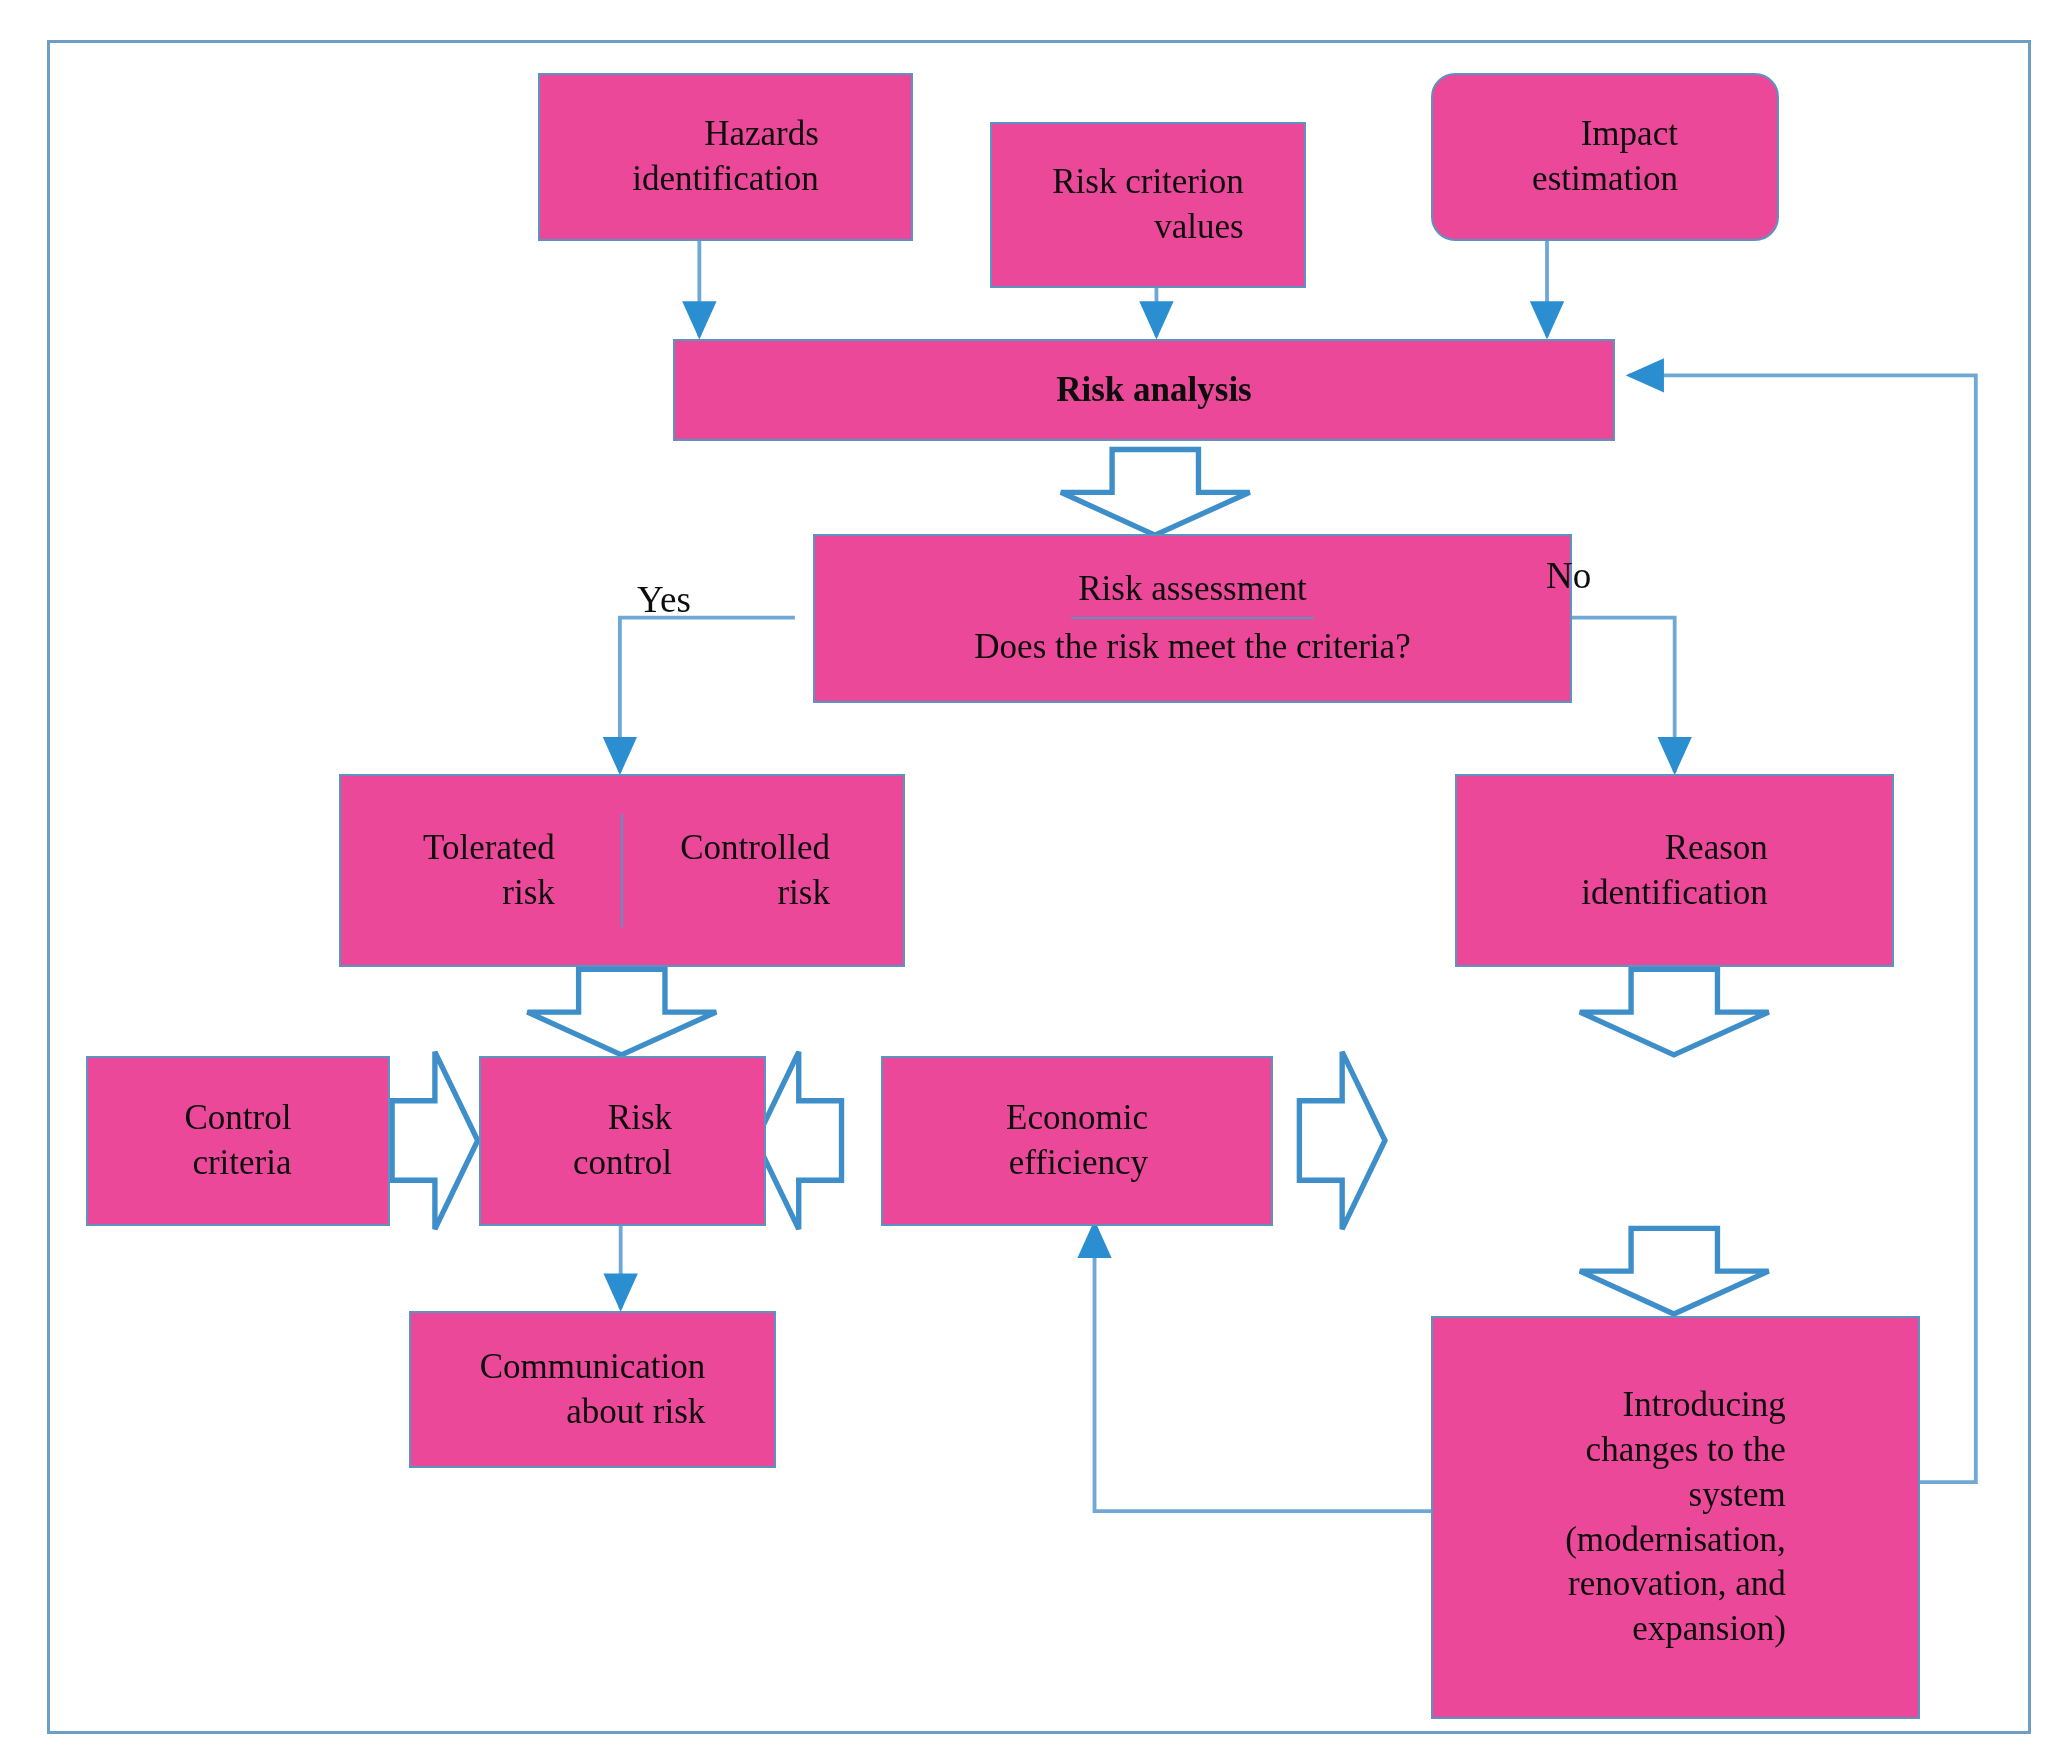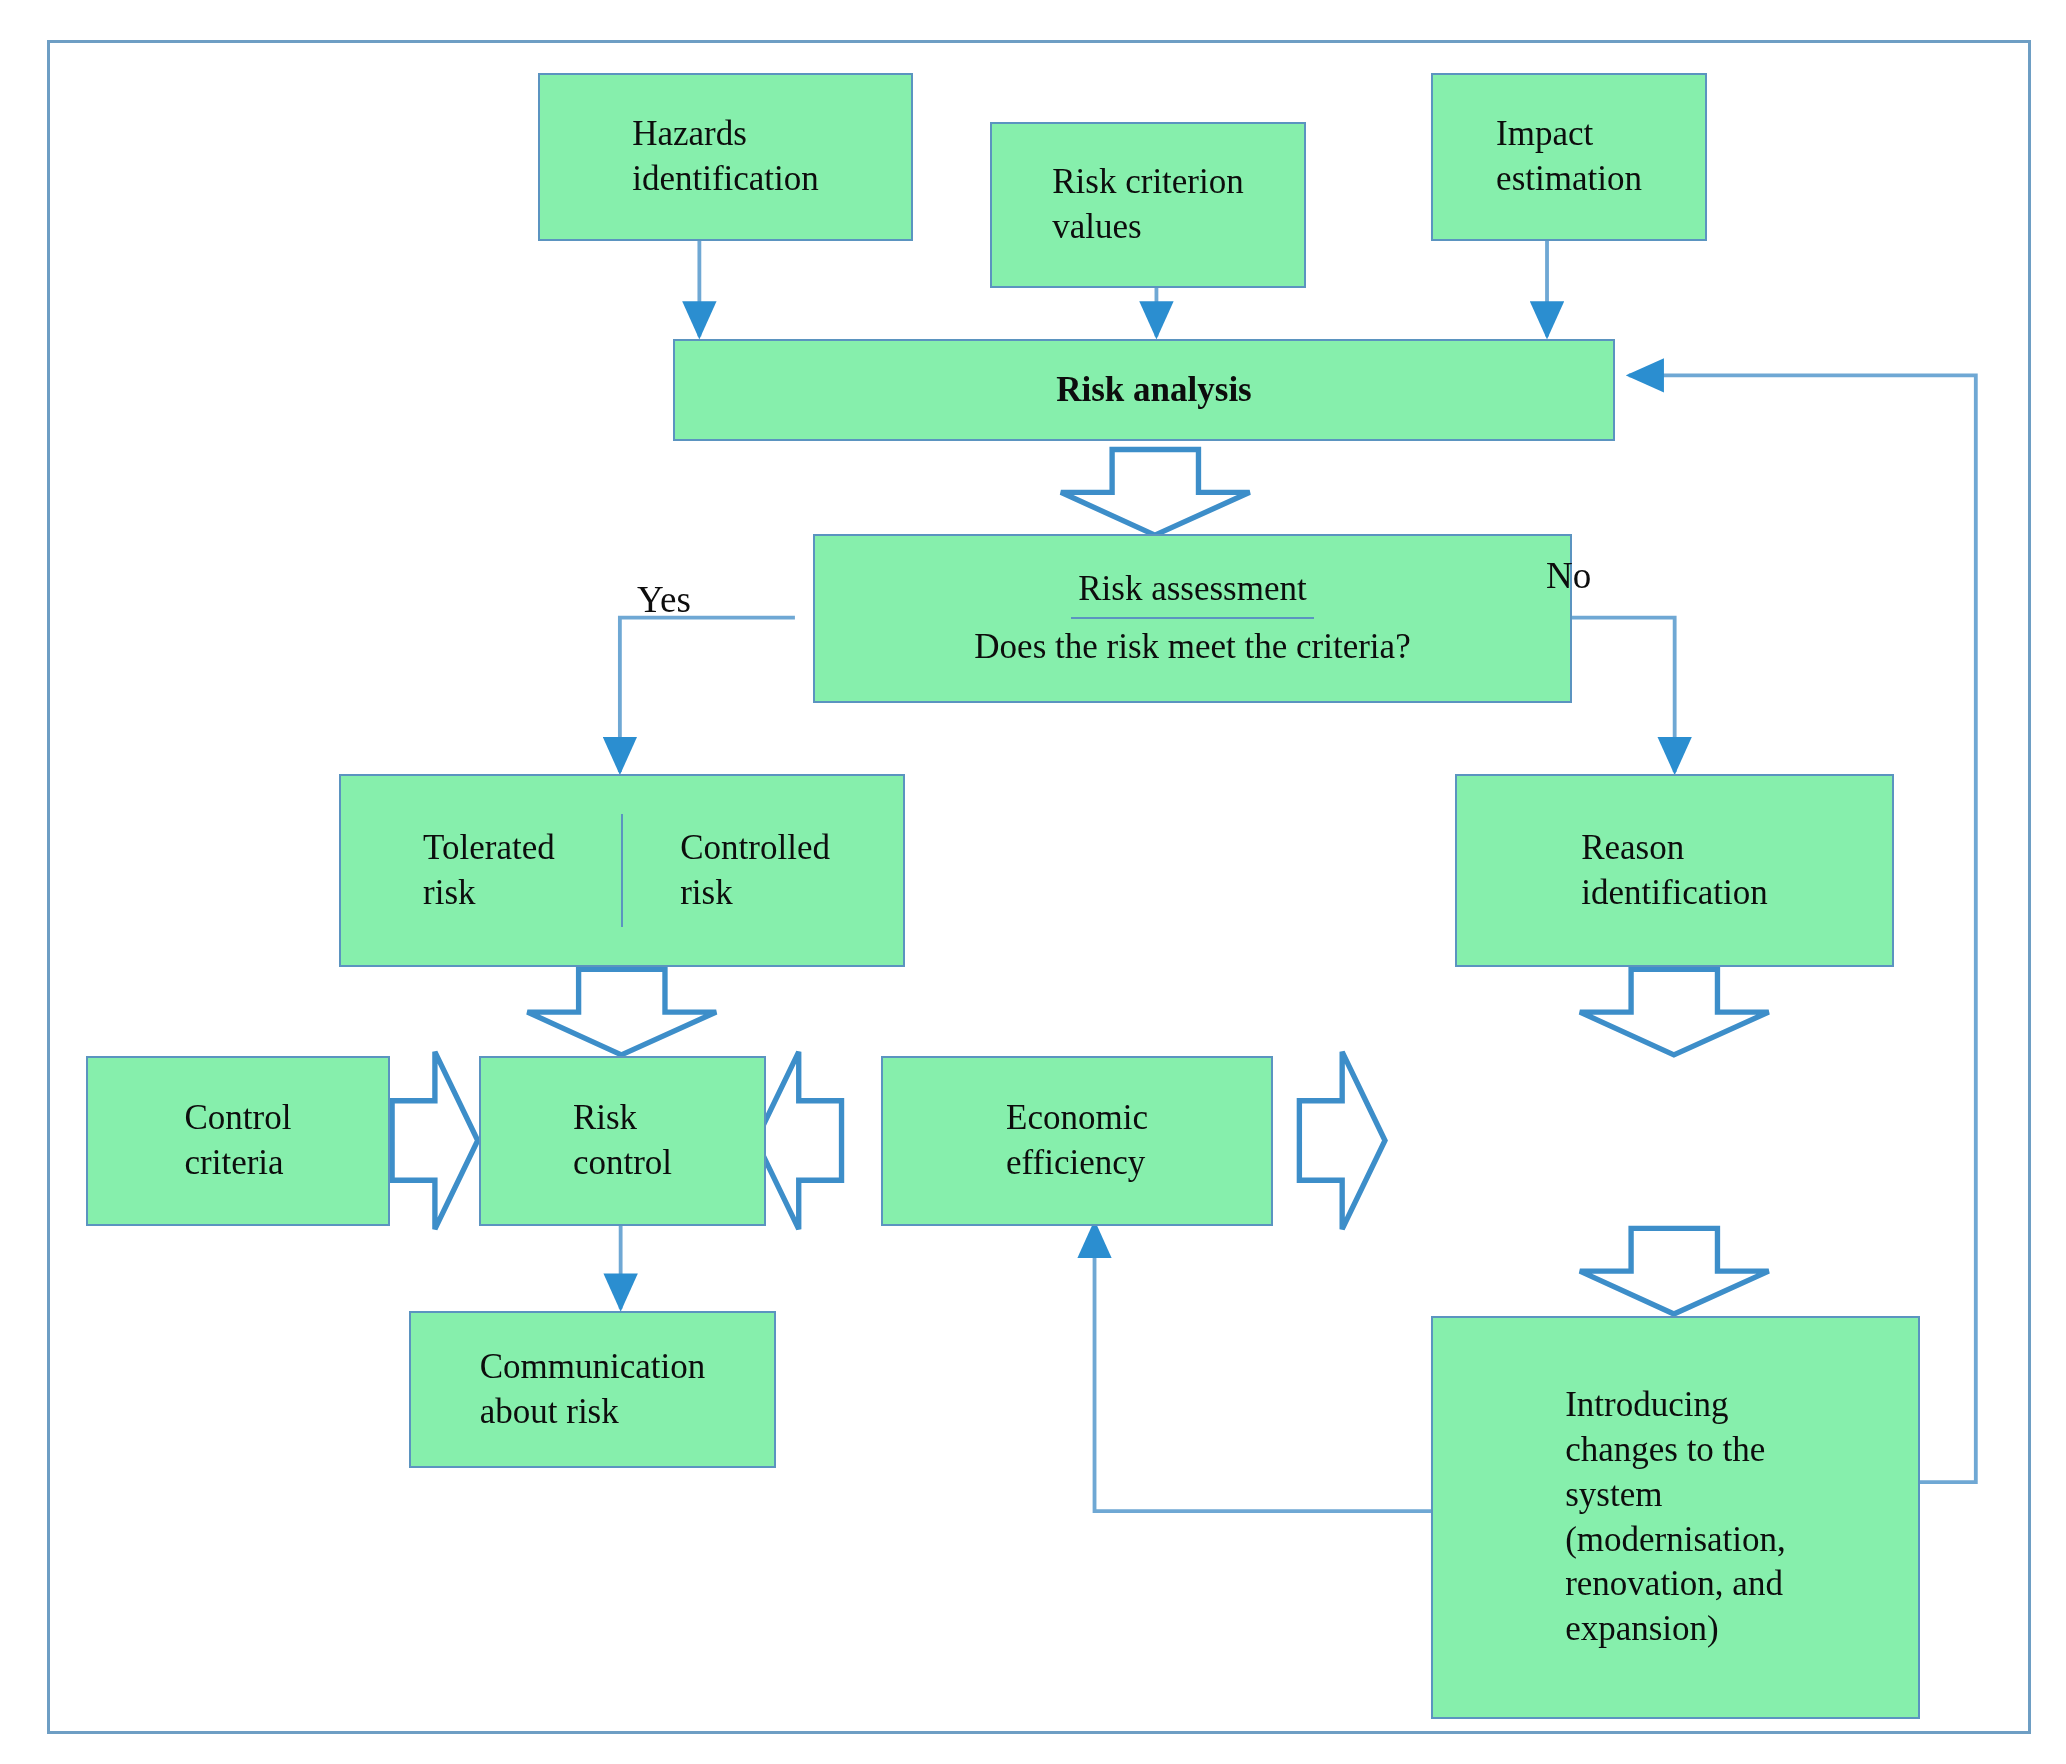--- a/index.html
+++ b/index.html
@@ -16,25 +16,25 @@
     width:1984px;height:1694px;
     border:3.1px solid #6e9ec4;
     box-sizing:border-box;
     background:#ffffff;
   }
   svg#wires{position:absolute;left:0;top:0;width:2066px;height:1765px;pointer-events:none;}
   .node{
     position:absolute;
     box-sizing:border-box;
     border:2.3px solid #5b94c0;
-    background:#86efac;
+    background:#ec4899;
     display:flex;
     align-items:center;
     justify-content:center;
-    text-align:left;
+    text-align:right;
     color:#0d0d0d;
     line-height:1.28;
     white-space:pre-line;
     font-size:35px;
   }
   .node.bold{font-weight:bold;padding-left:20px;}
   .label{
     position:absolute;
     font-size:37px;
     color:#0d0d0d;
@@ -119,21 +119,21 @@
       <path d="M1700,1440 L1756,1440 L1756,1376 L1812,1492 L1756,1608 L1756,1544 L1700,1544 Z"></path>
     </g>
   </svg>
 
   <div class="node" style="left:538px;top:73px;width:375px;height:168px;">Hazards
 identification</div>
 
   <div class="node" style="left:990px;top:122px;width:316px;height:166px;">Risk criterion
 values</div>
 
-  <div class="node" style="left:1431px;top:73px;width:276px;height:168px;">Impact
+  <div class="node" style="left:1431px;top:73px;width:348px;height:168px;border-radius:24px;">Impact
 estimation</div>
 
   <div class="node bold" style="left:673px;top:339px;width:942px;height:102px;">Risk analysis</div>
 
   <div class="node decision" style="left:795px;top:534px;width:759px;height:169px;">
     <span class="d-title">Risk assessment</span>
     <span class="d-q">Does the risk meet the criteria?</span>
   </div>
 
   <div class="label" style="left:637px;top:578px;">Yes</div>

